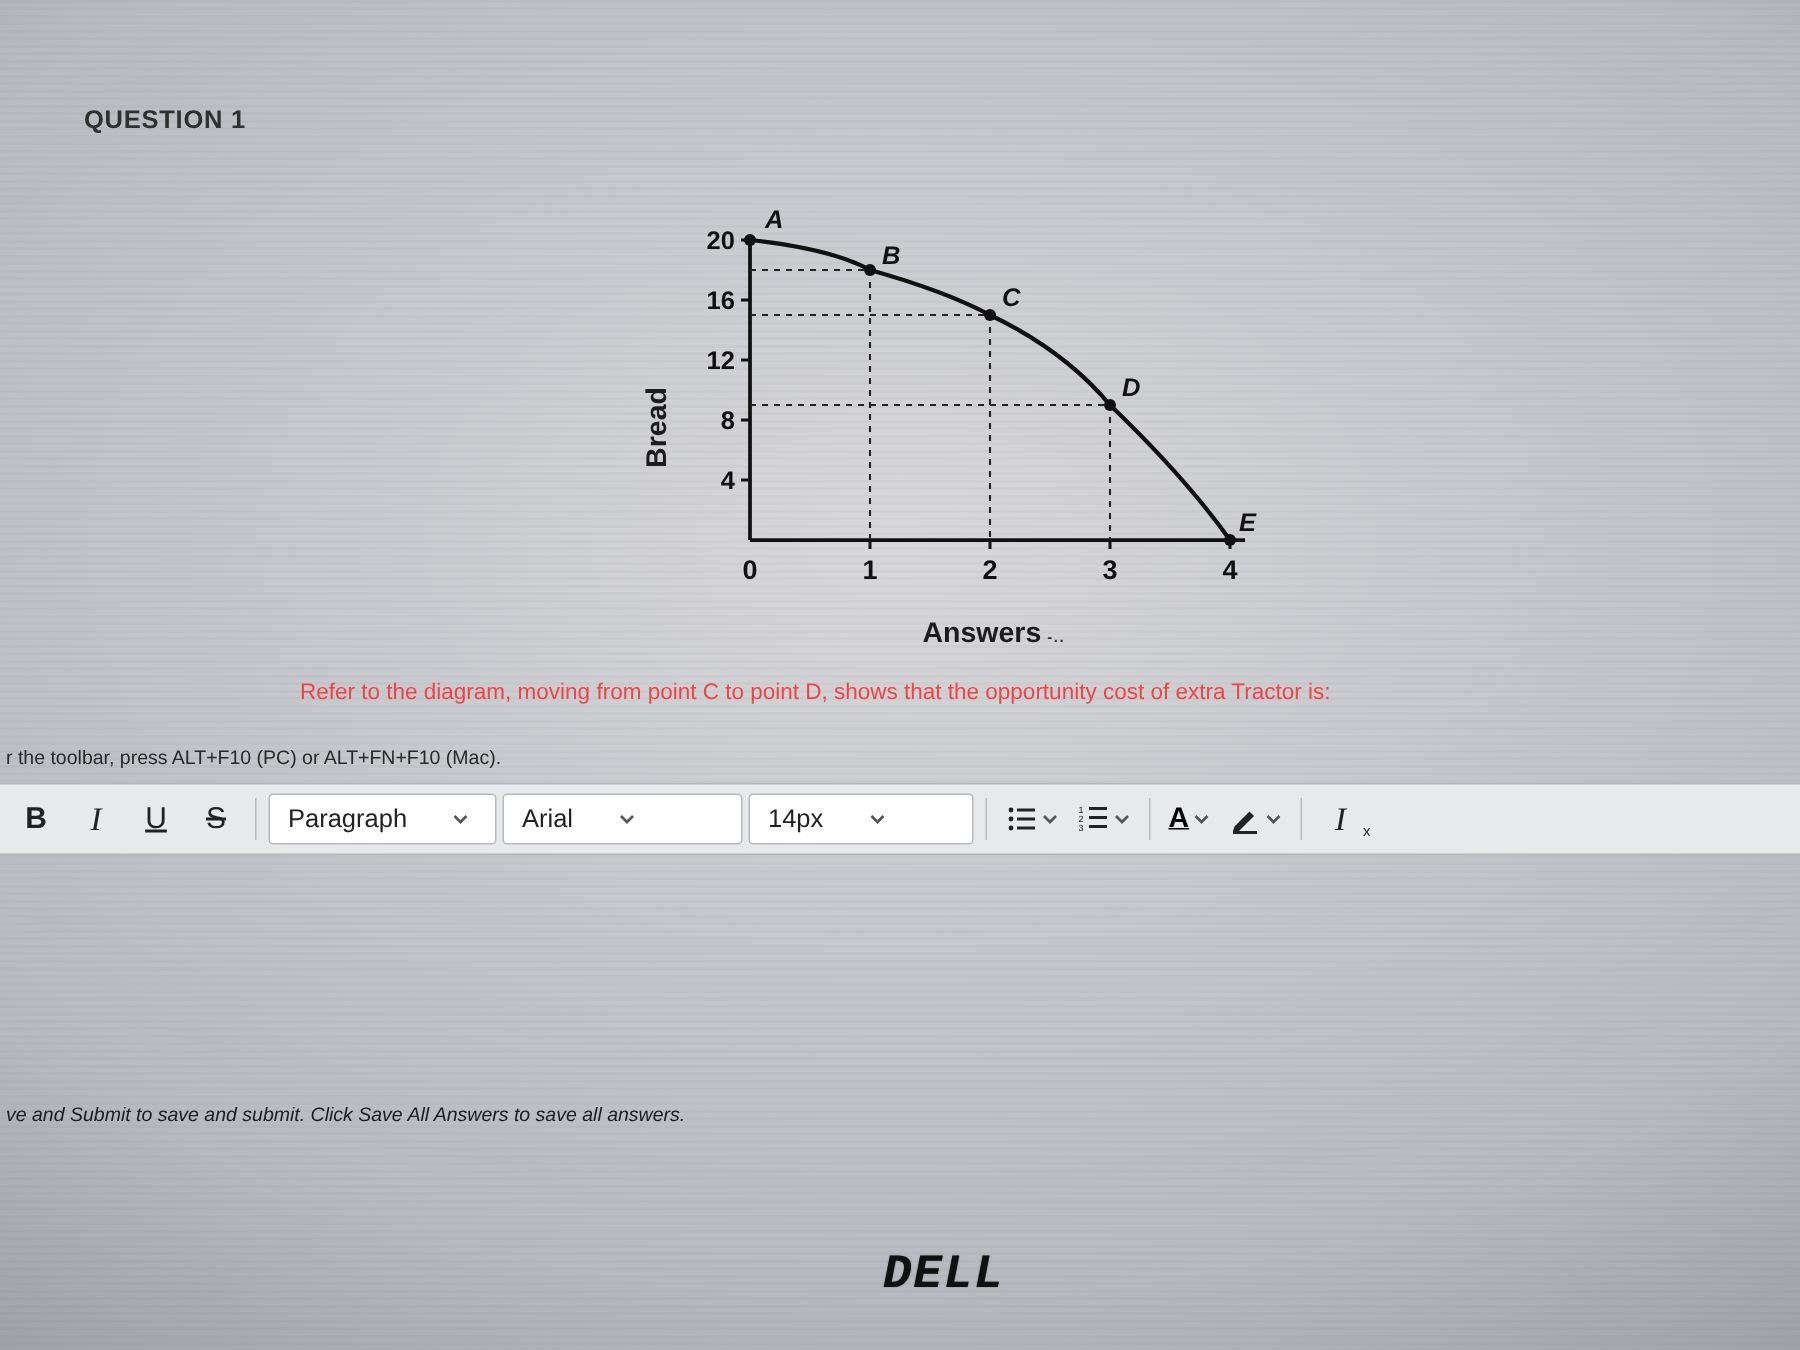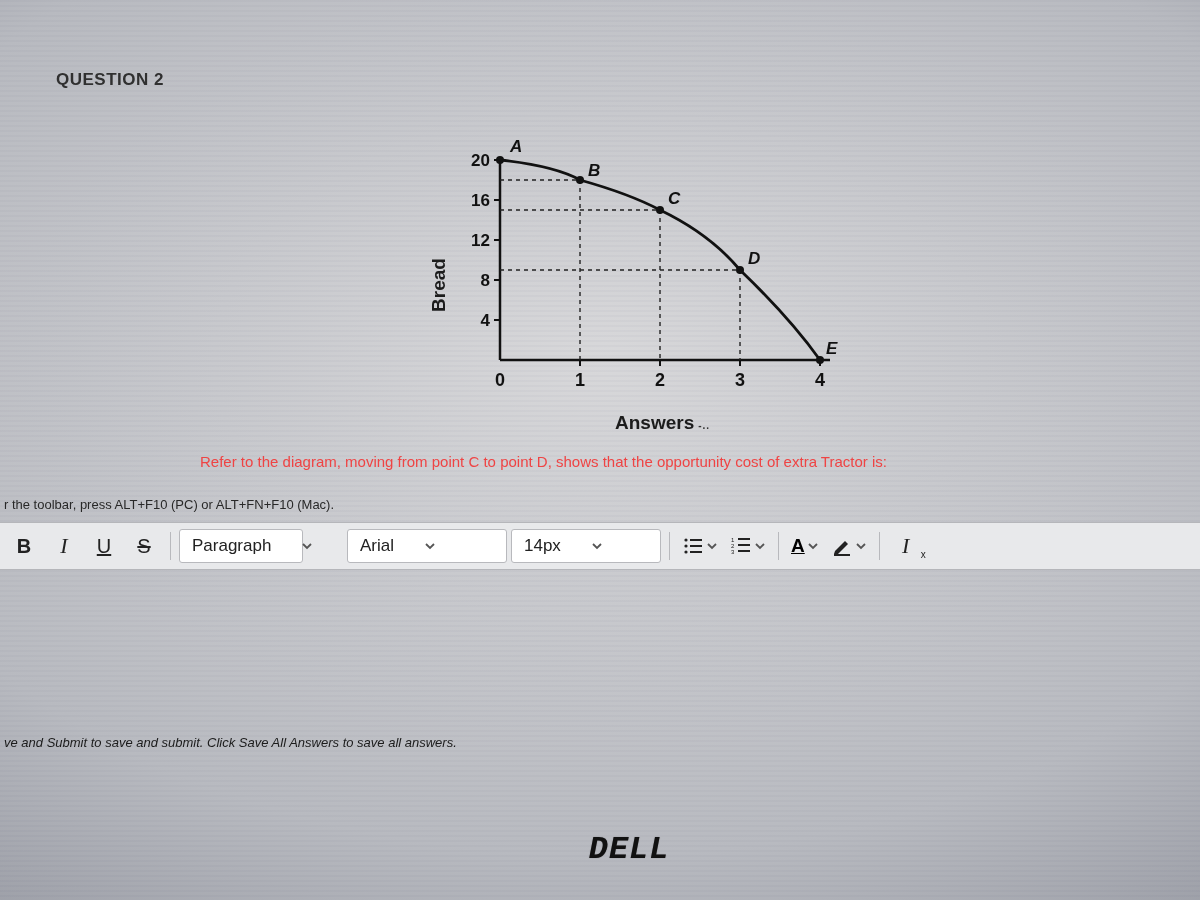--- a/index.html
+++ b/index.html
@@ -97,22 +97,22 @@
     border: 1px solid #b8b9bd;
     border-radius: 3px;
     background: #fff;
     display: flex; align-items: center;
     padding: 0 8px 0 12px;
     gap: 30px;
     color: #222;
     cursor: pointer;
     font-size: 17px;
   }
-  .tb-select.para { width: 124px; }
-  .tb-select.font { width: 160px; margin-left: 40px; }
+  .tb-select.para { width: 152px; }
+  .tb-select.font { width: 160px; }
   .tb-select.size { width: 150px; }
   .chev {
     width: 12px; height: 12px;
     display:inline-block;
   }
   .chev svg { display:block; }
 
   .tb-icon-drop {
     display:flex; align-items:center; gap:2px;
     height:36px; padding: 0 4px;
@@ -154,21 +154,21 @@
     letter-spacing: 1px;
     color: #111;
     text-shadow: 0 0 1px rgba(0,0,0,0.4);
   }
 </style>
 </head>
 <body>
 
 <div class="scan"></div>
 
-<div class="question-header">QUESTION 2</div>
+<div class="question-header">QUESTION 1</div>
 
 <div class="chart-wrap">
   <div class="ylabel">Bread</div>
   <svg class="chart" width="380" height="260">
 
     <line x1="40" y1="20" x2="40" y2="220" stroke="#111" stroke-width="2.5"></line>
     <line x1="40" y1="220" x2="370" y2="220" stroke="#111" stroke-width="2.5"></line>
 
     <g stroke="#111" stroke-width="2">
       <line x1="34" y1="180" x2="40" y2="180"></line>

